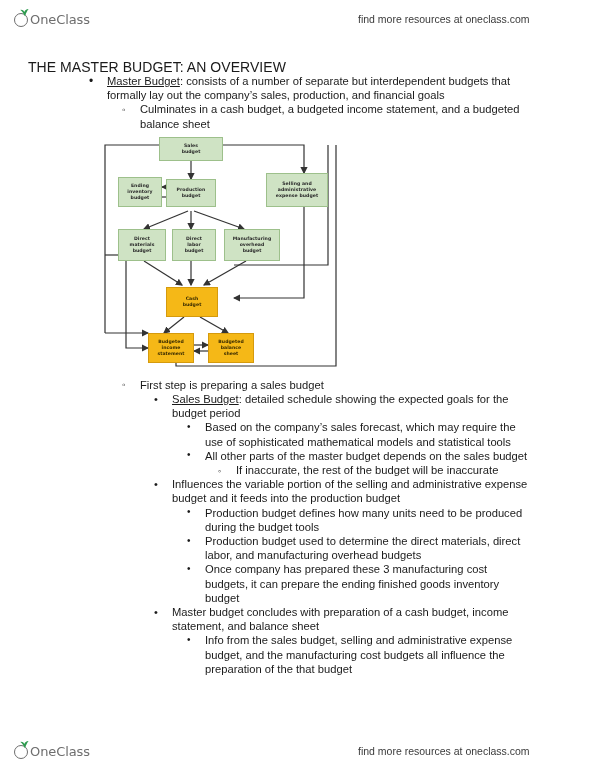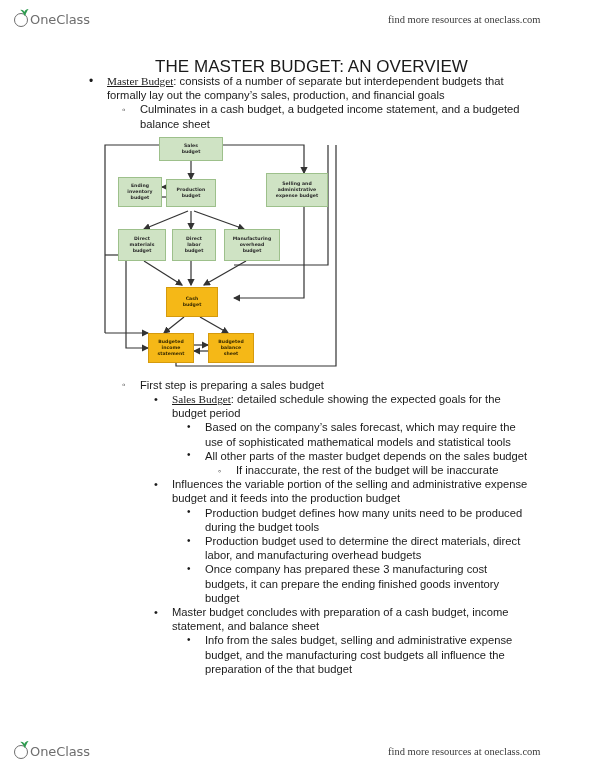--- a/index.html
+++ b/index.html
@@ -63,56 +63,54 @@
     letter-spacing: -0.1px;
     color: #6e6e6e;
     line-height: 17px;
     margin-left: -1px;
   }
   .brand-tagline {
     position: absolute;
     left: 358px;
     font-size: 10.5px;
     color: #3a3a3a;
-    font-family: Liberation Serif, serif;
+    font-family: Liberation Sans, sans-serif;
     white-space: nowrap;
-    margin-left: 30px;
   }
 
   
   .notes {
     position: absolute;
     left: 0;
     top: 60px;
     width: 595px;
   }
   .note-title {
-    font-size: 17px;
+    font-size: 14px;
     line-height: 14px;
     color: #1a1a1a;
     margin-left: 28px;
     letter-spacing: 0.05px;
     white-space: nowrap;
-    text-align: center;
   }
   .li {
     position: relative;
     font-size: 11.2px;
     line-height: 14.2px;
     color: #1a1a1a;
     letter-spacing: 0.01px;
   }
   .li .bullet {
     position: absolute;
     display: block;
     color: #1a1a1a;
     line-height: 14.2px;
   }
   .li .txt { display: block; }
-  .li u { text-decoration: underline; font-family: Liberation Serif, serif; }
+  .li u { text-decoration: underline; }
 
   
   .lvl1 { margin-left: 107px; margin-right: 58px; }
   .lvl1 .bullet { left: -18px; font-size: 12px; top: -0.5px; }
   .lvl2 { margin-left: 140px; margin-right: 58px; }
   .lvl2 .bullet { left: -18px; font-size: 10px; top: 0.5px; }
   .lvl3 { margin-left: 172px; margin-right: 62px; }
   .lvl3 .bullet { left: -18px; font-size: 11px; top: -0.5px; }
   .lvl4 { margin-left: 205px; margin-right: 62px; }
   .lvl4 .bullet { left: -18px; font-size: 10px; top: -0.5px; }

